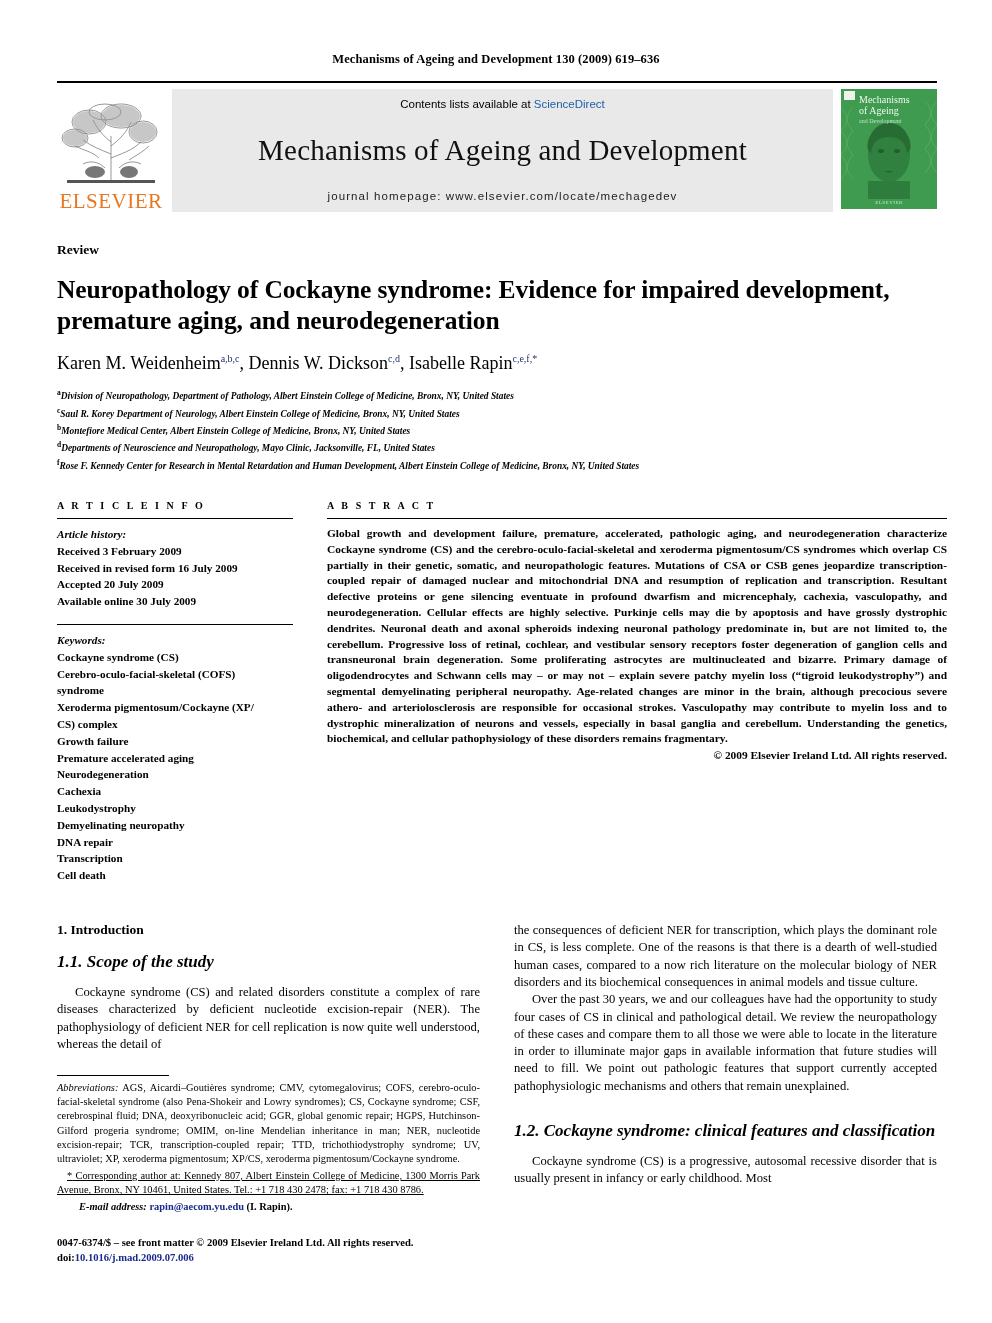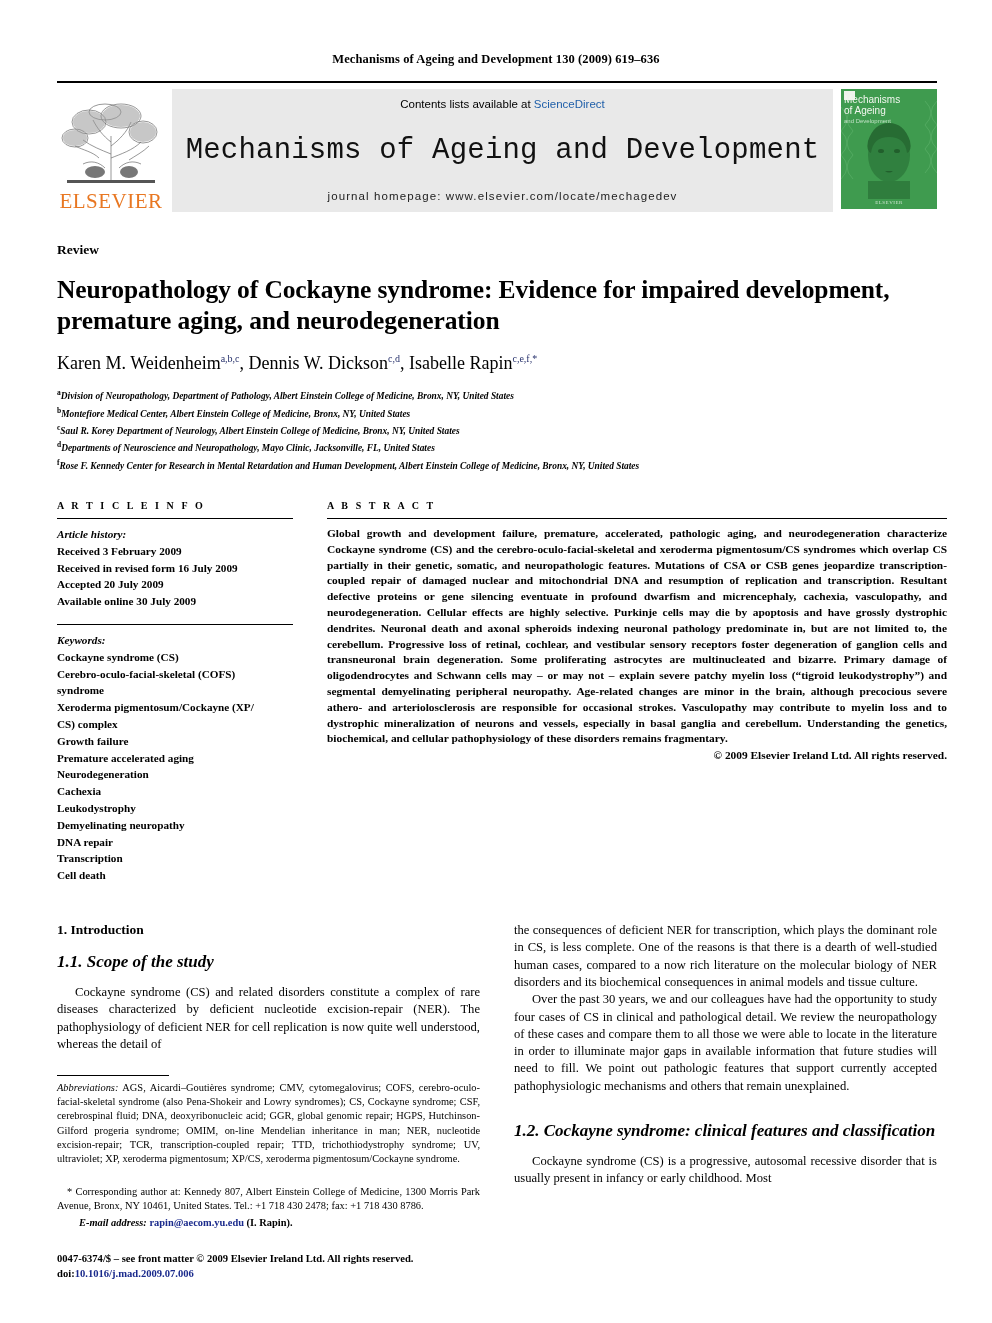--- a/index.html
+++ b/index.html
@@ -68,21 +68,21 @@
   }
   .contents-line {
     font-family: "Liberation Sans", sans-serif;
     font-size: 11.5px;
     color: #000;
   }
   .contents-line .sd {
     color: #1f5fa9;
   }
   .journal-name {
-    font-family: Liberation Mono, monospace;
+    font-family: Liberation Serif, serif;
     font-size: 29px;
     letter-spacing: 0.2px;
     color: #111;
     text-align: center;
   }
   .homepage-line {
     font-family: "Liberation Sans", sans-serif;
     font-size: 11.5px;
     letter-spacing: 1.1px;
     color: #222;
@@ -93,23 +93,23 @@
     align-self: flex-start;
     height: 120px;
     background: #3f9b4f;
     position: relative;
     overflow: hidden;
     border: 0;
   }
   .cover-thumb .cv-title {
     position: absolute;
     top: 6px;
-    left: 3px;
+    left: 18px;
     right: 4px;
-    font-family: Liberation Sans, sans-serif;
+    font-family: Liberation Serif, serif;
     font-size: 10px;
     line-height: 1.08;
     color: #f3f7f0;
   }
   .cover-thumb .cv-sub {
     font-size: 6px;
     color: #bfe0c4;
     display: block;
     margin-top: 1px;
   }
@@ -247,21 +247,21 @@
     margin-bottom: 5px;
   }
   .fnote {
     font-family: "Liberation Serif", serif;
     font-size: 10.4px;
     line-height: 1.36;
     text-align: justify;
   }
   .fnote i { font-style: italic; }
   .fnote .link { color: #1a2a8c; }
-  .fnote-corr { margin-top: 19px; text-indent: 10px; }
+  .fnote-corr { margin-top: 3px; text-indent: 10px; text-decoration: underline; }
   .fnote-email { margin-top: 3px; text-indent: 22px; font-weight: bold; }
 
   .issn-block {
     margin-top: 22px;
     font-family: "Liberation Serif", serif;
     font-size: 10.6px;
     font-weight: bold;
     line-height: 1.4;
   }
   .issn-block .doi { color: #1a2a8c; }
@@ -352,22 +352,22 @@
   <h1 class="article-title">Neuropathology of Cockayne syndrome: Evidence for impaired development, premature aging, and neurodegeneration</h1>
 
   <div class="authors">
     <span>Karen M. Weidenheim</span><sup>a,b,c</sup>,
     <span>Dennis W. Dickson</span><sup>c,d</sup>,
     <span>Isabelle Rapin</span><sup>c,e,f,*</sup>
   </div>
 
   <div class="affils">
     <div><sup>a</sup><span>Division of Neuropathology, Department of Pathology, Albert Einstein College of Medicine, Bronx, NY, United States</span></div>
+    <div><sup>c</sup><span>Saul R. Korey Department of Neurology, Albert Einstein College of Medicine, Bronx, NY, United States</span></div>
     <div><sup>b</sup><span>Montefiore Medical Center, Albert Einstein College of Medicine, Bronx, NY, United States</span></div>
-    <div><sup>c</sup><span>Saul R. Korey Department of Neurology, Albert Einstein College of Medicine, Bronx, NY, United States</span></div>
     <div><sup>d</sup><span>Departments of Neuroscience and Neuropathology, Mayo Clinic, Jacksonville, FL, United States</span></div>
     <div><sup>f</sup><span>Rose F. Kennedy Center for Research in Mental Retardation and Human Development, Albert Einstein College of Medicine, Bronx, NY, United States</span></div>
   </div>
 
   <div class="info-abstract">
 
     <div class="col-info">
       <div class="smallcaps-head">A R T I C L E   I N F O</div>
       <div class="rule">
         <div class="hist-label">Article history:</div>

